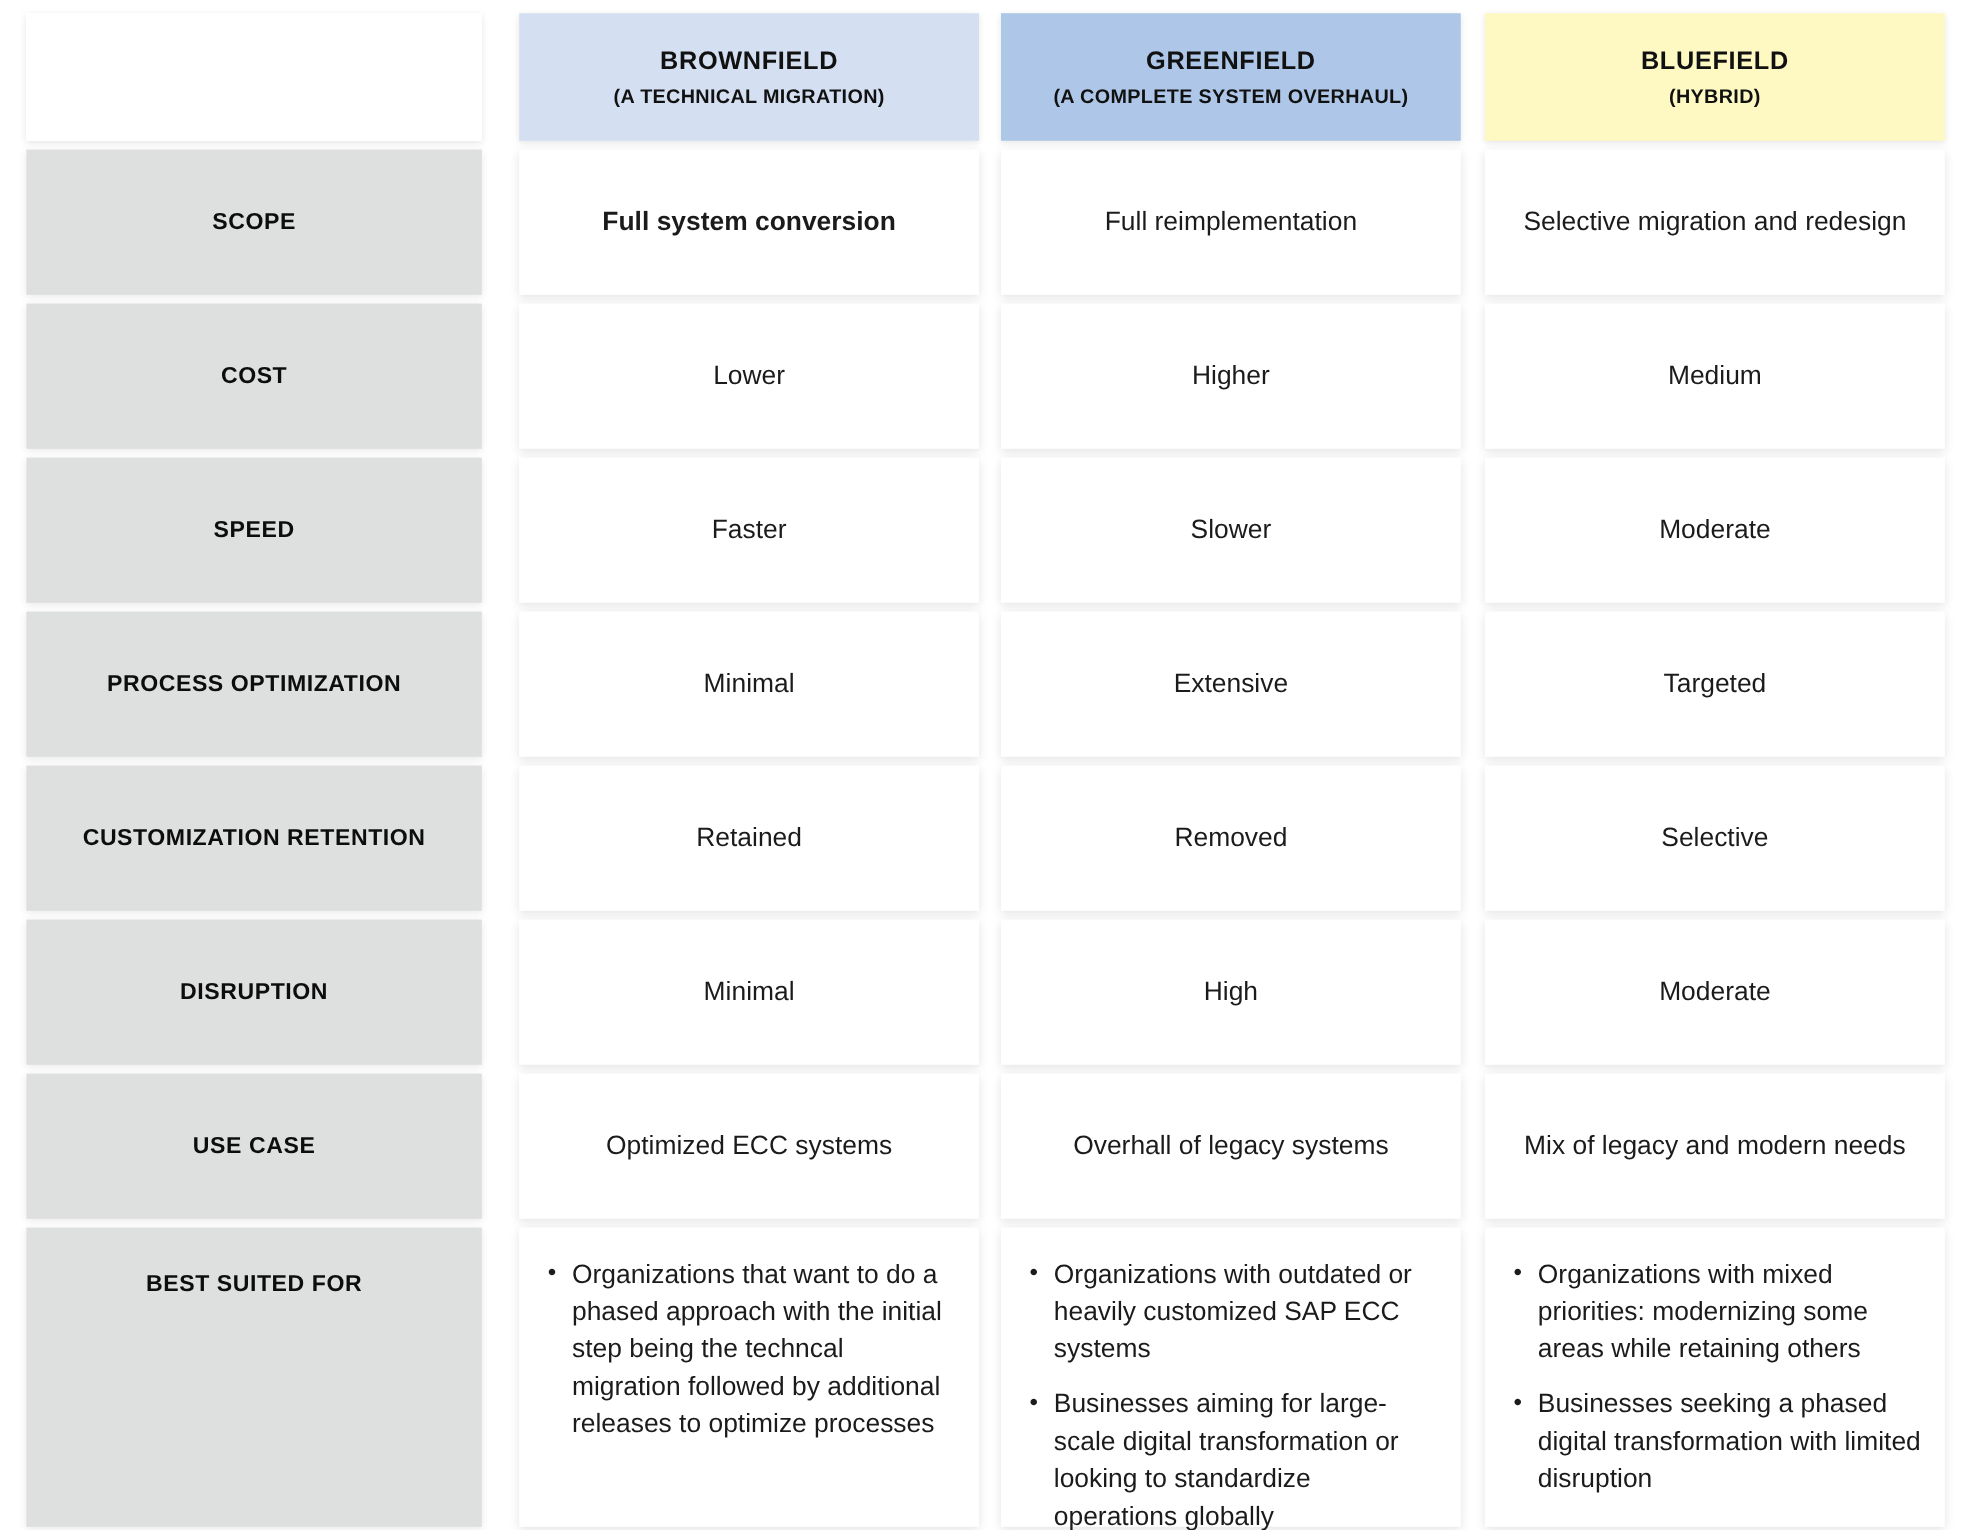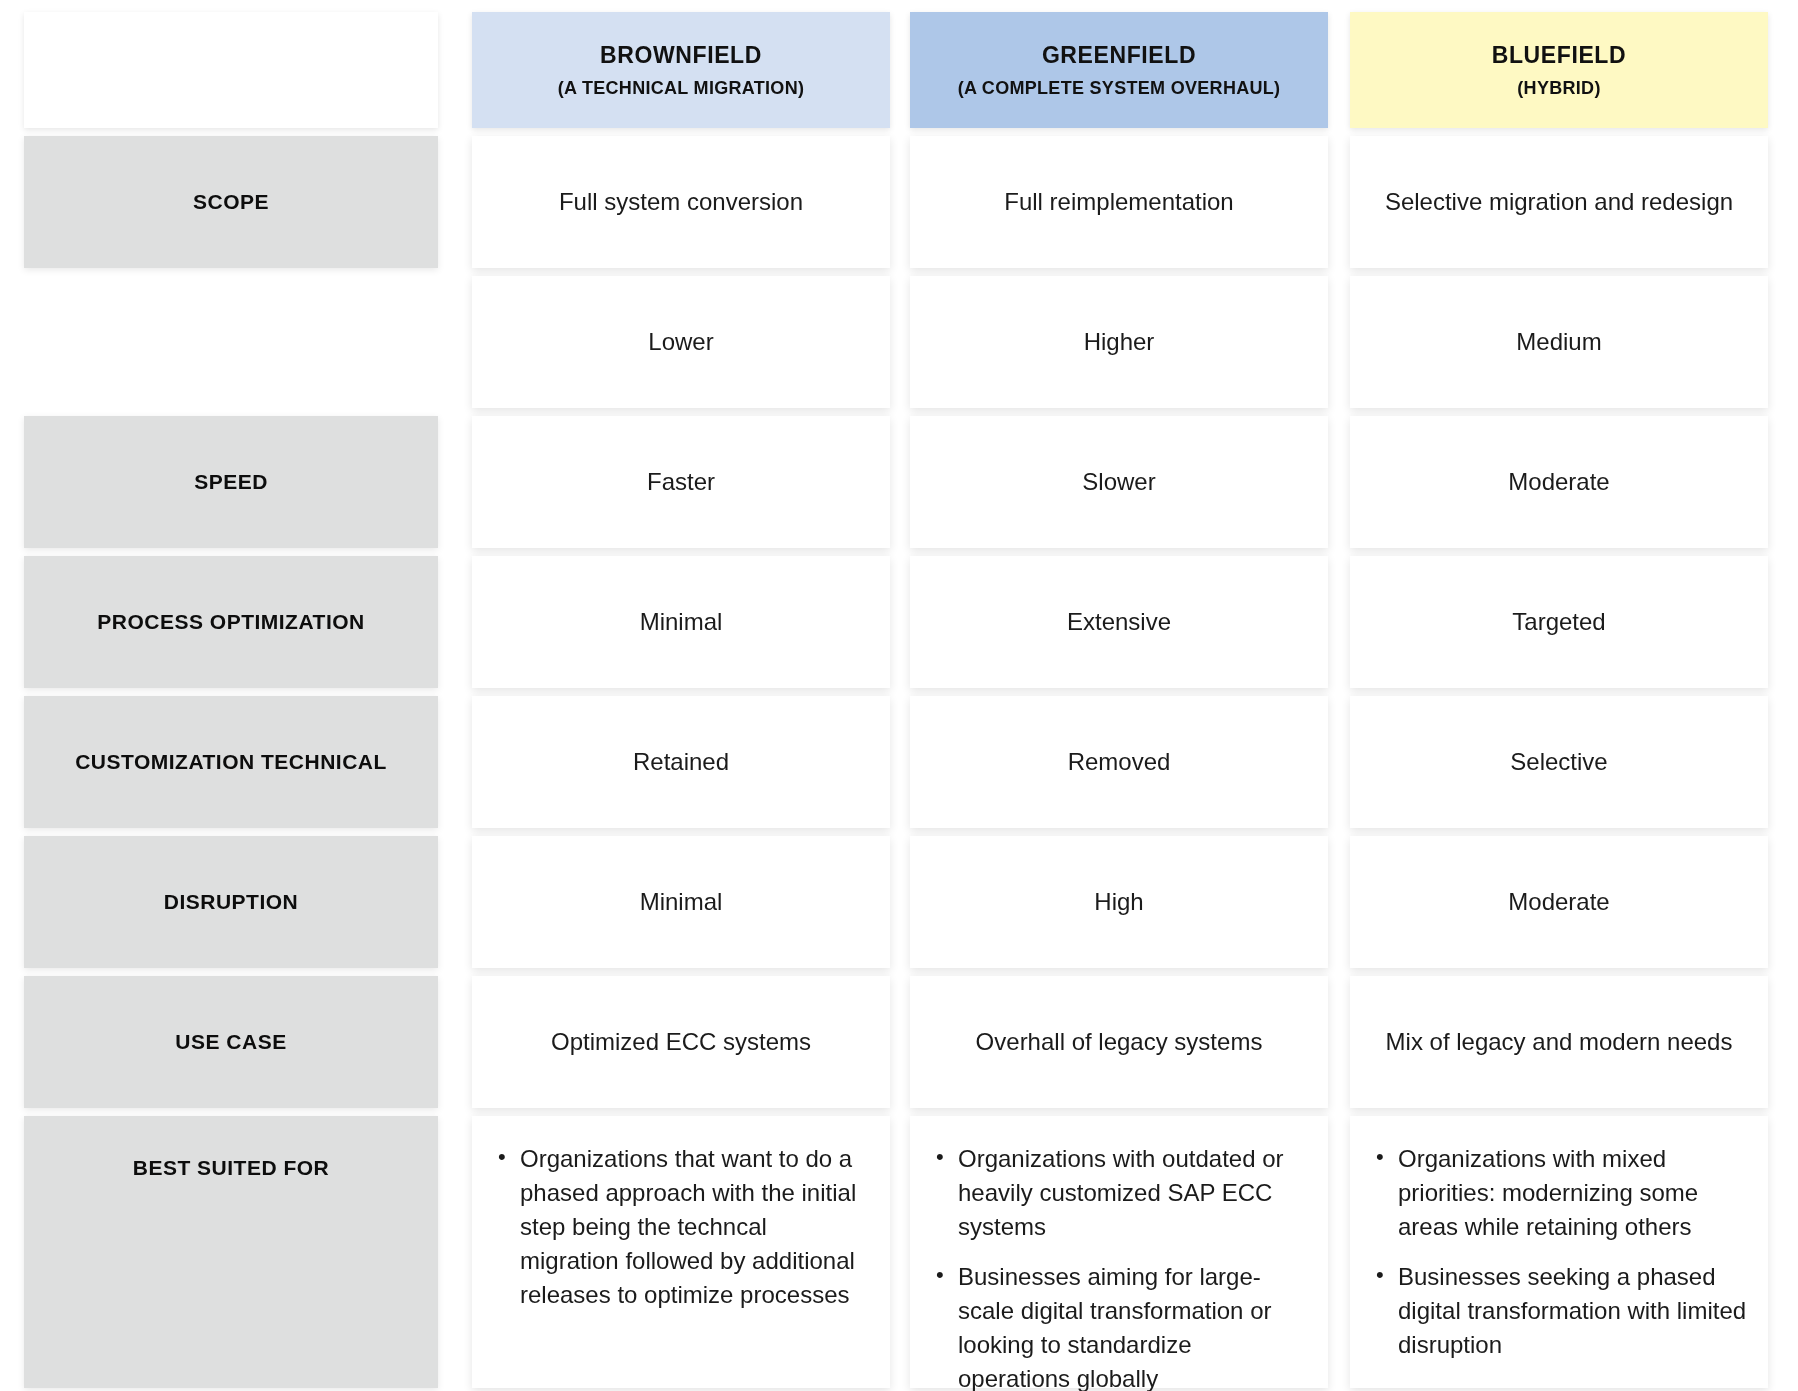--- a/index.html
+++ b/index.html
@@ -131,44 +131,47 @@
     </div>
 
     <div class="hdr-cell" id="hdr2" style="grid-area: 2 / 8 / 3 / 9; background: #fef9c3;">
       <div class="hdr-title">BLUEFIELD</div>
       <div class="hdr-sub">(HYBRID)</div>
     </div>
 
     <div class="label-cell" style="grid-column:2/3; grid-row:4/5;">
         <span>SCOPE</span>
       </div>
-    <div class="val-cell" style="grid-column:4/5; grid-row:4/5;">Full system conversion</div>
+    <div class="val-cell" style="grid-column:4/5; grid-row:4/5;font-weight:bold;">Full system conversion</div>
     <div class="val-cell" style="grid-column:6/7; grid-row:4/5;">Full reimplementation</div>
     <div class="val-cell" style="grid-column:8/9; grid-row:4/5;">Selective migration and redesign</div>
 
+    <div class="label-cell" style="grid-column:2/3; grid-row:6/7;">
+        <span>COST</span>
+      </div>
     <div class="val-cell" style="grid-column:4/5; grid-row:6/7;">Lower</div>
     <div class="val-cell" style="grid-column:6/7; grid-row:6/7;">Higher</div>
     <div class="val-cell" style="grid-column:8/9; grid-row:6/7;">Medium</div>
 
     <div class="label-cell" style="grid-column:2/3; grid-row:8/9;">
         <span>SPEED</span>
       </div>
     <div class="val-cell" style="grid-column:4/5; grid-row:8/9;">Faster</div>
     <div class="val-cell" style="grid-column:6/7; grid-row:8/9;">Slower</div>
     <div class="val-cell" style="grid-column:8/9; grid-row:8/9;">Moderate</div>
 
     <div class="label-cell" style="grid-column:2/3; grid-row:10/11;">
         <span>PROCESS OPTIMIZATION</span>
       </div>
     <div class="val-cell" style="grid-column:4/5; grid-row:10/11;">Minimal</div>
     <div class="val-cell" style="grid-column:6/7; grid-row:10/11;">Extensive</div>
     <div class="val-cell" style="grid-column:8/9; grid-row:10/11;">Targeted</div>
 
     <div class="label-cell" style="grid-column:2/3; grid-row:12/13;">
-        <span>CUSTOMIZATION TECHNICAL</span>
+        <span>CUSTOMIZATION RETENTION</span>
       </div>
     <div class="val-cell" style="grid-column:4/5; grid-row:12/13;">Retained</div>
     <div class="val-cell" style="grid-column:6/7; grid-row:12/13;">Removed</div>
     <div class="val-cell" style="grid-column:8/9; grid-row:12/13;">Selective</div>
 
     <div class="label-cell" style="grid-column:2/3; grid-row:14/15;">
         <span>DISRUPTION</span>
       </div>
     <div class="val-cell" style="grid-column:4/5; grid-row:14/15;">Minimal</div>
     <div class="val-cell" style="grid-column:6/7; grid-row:14/15;">High</div>

